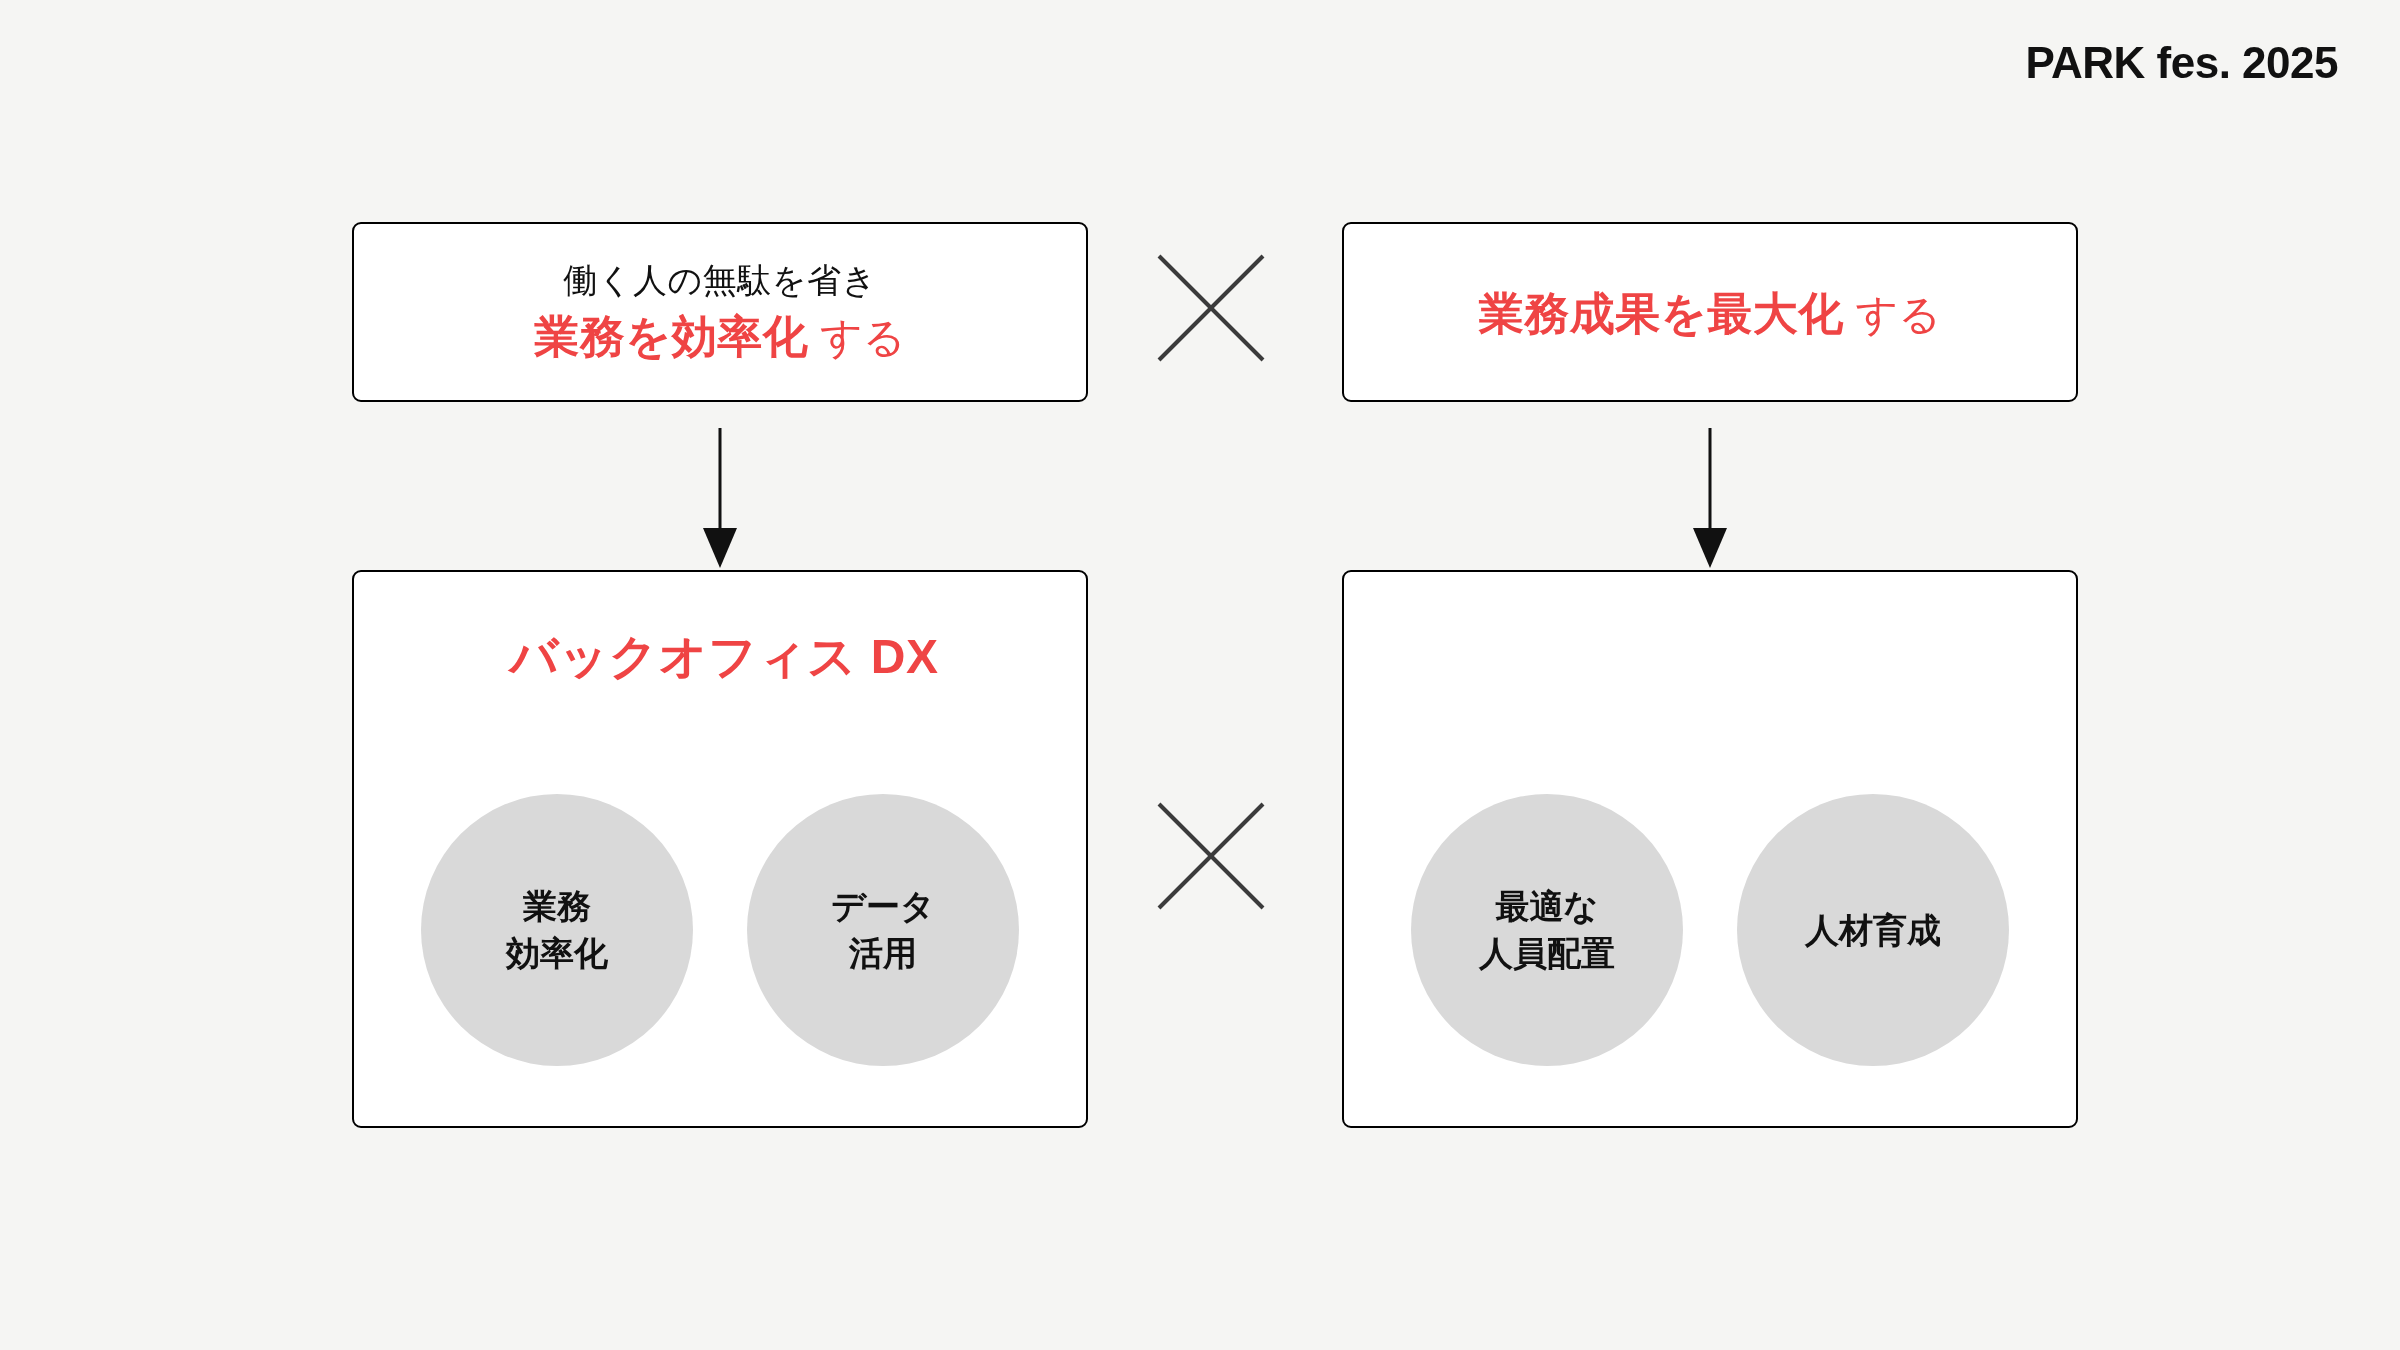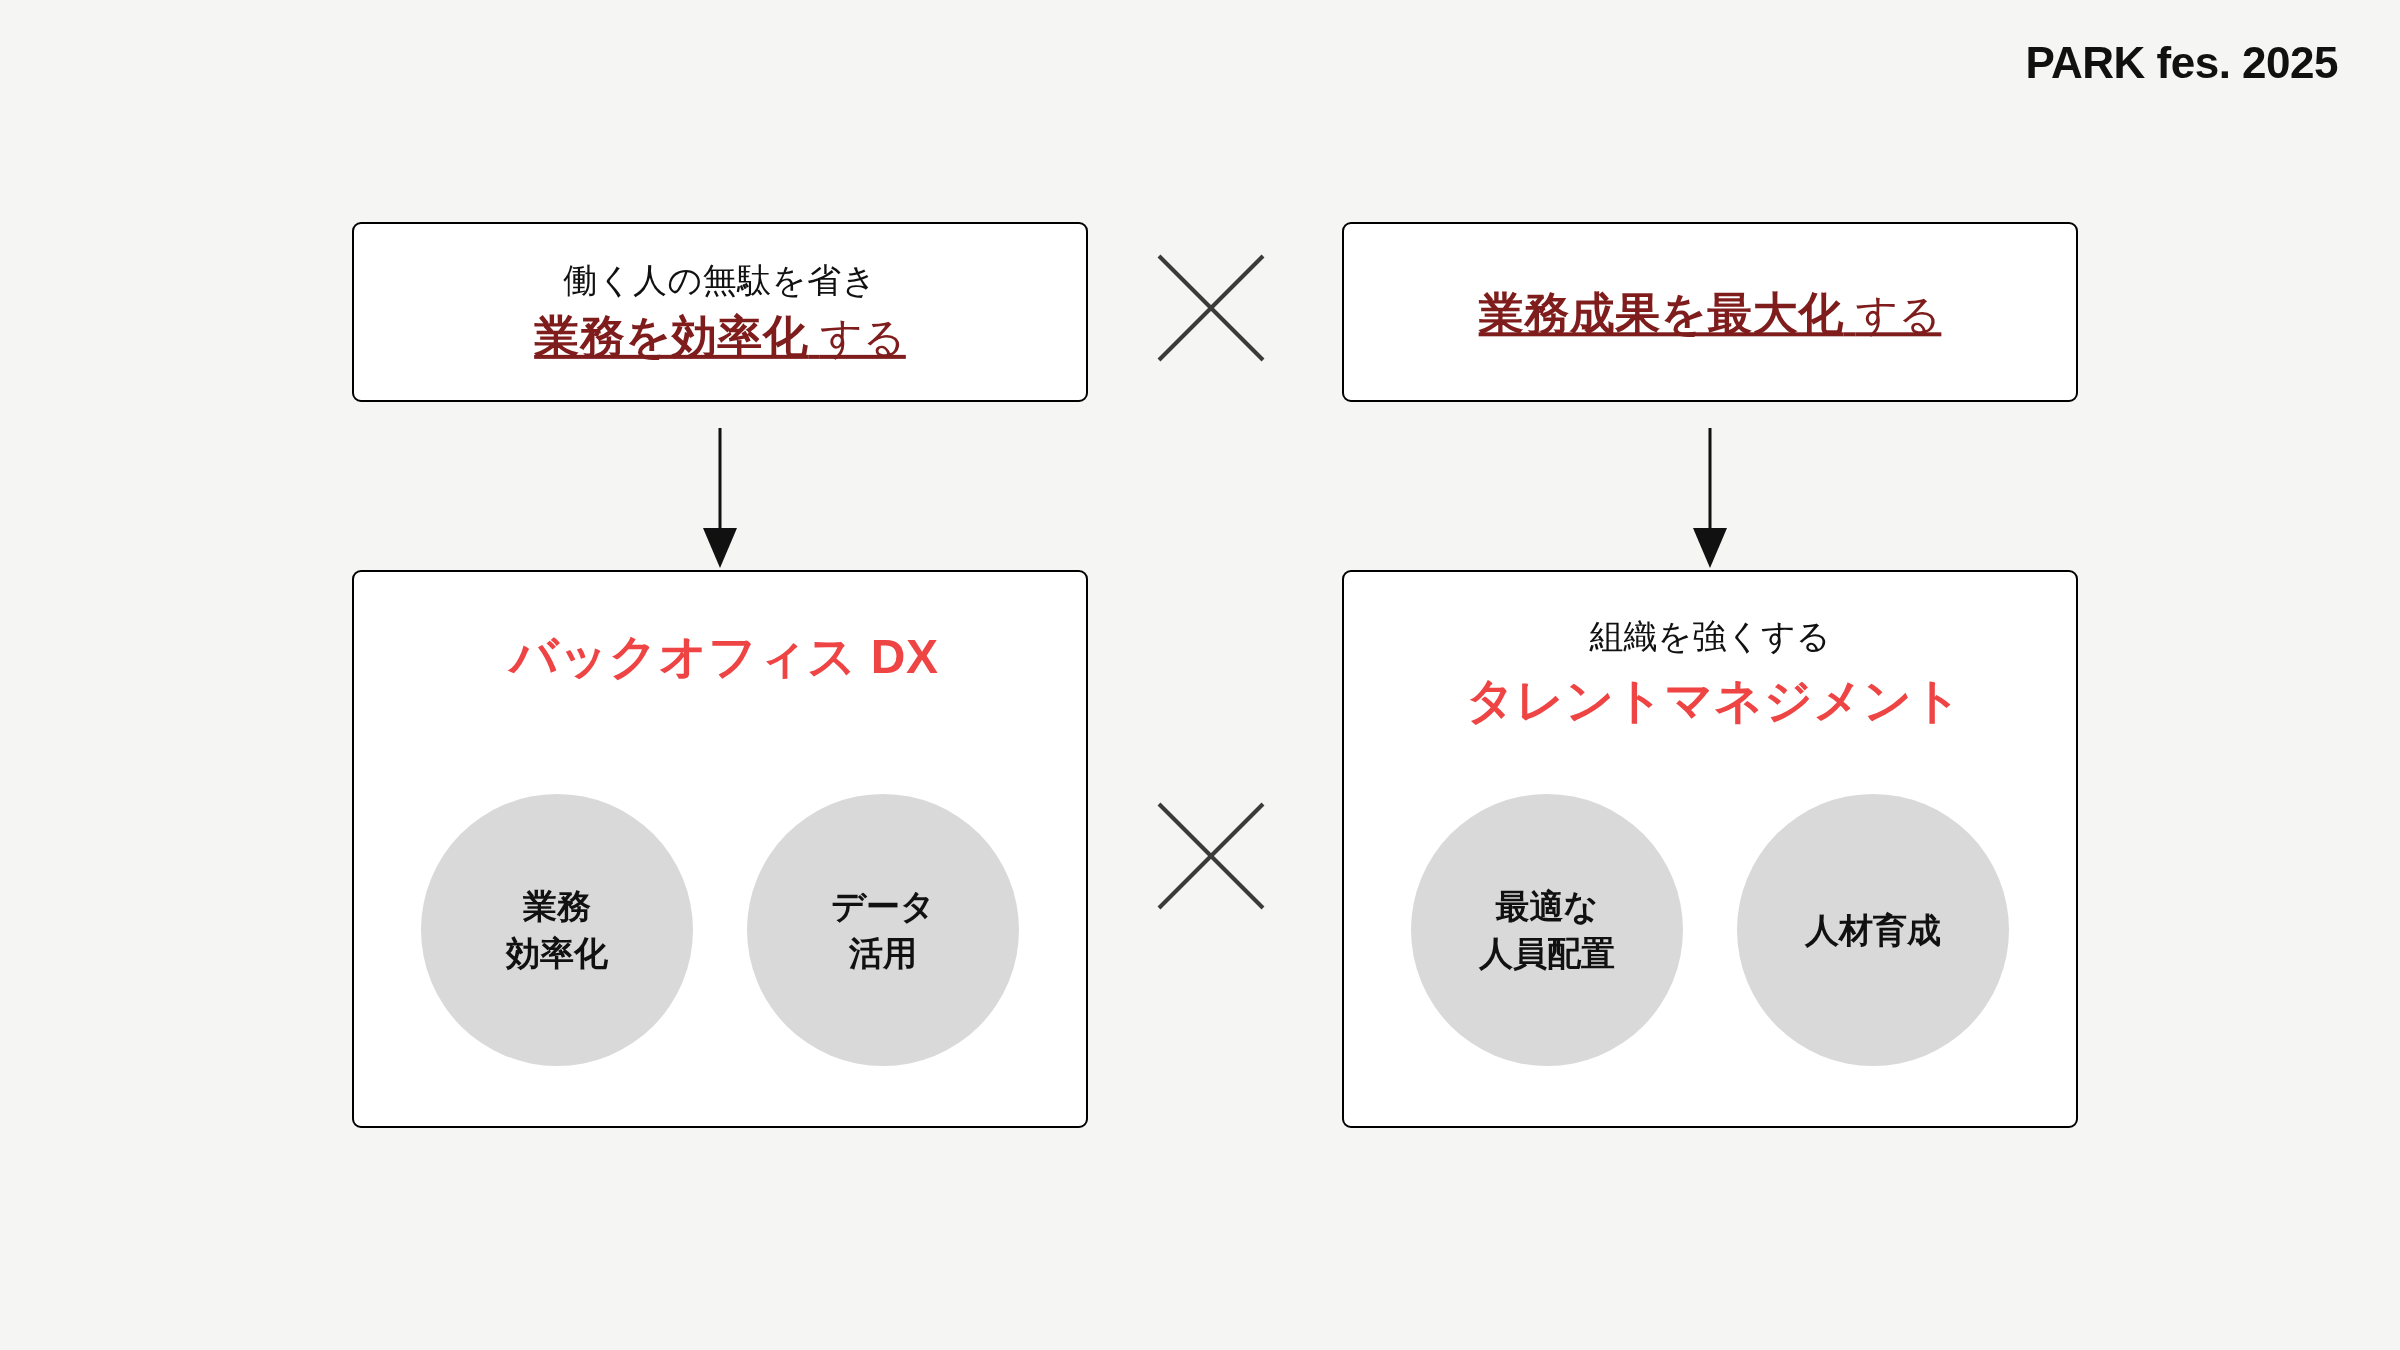--- a/index.html
+++ b/index.html
@@ -60,23 +60,22 @@
     display: block;
     font-size: 34px;
     font-weight: 400;
     color: #111111;
     letter-spacing: 0.5px;
   }
   .statement .line2 {
     display: block;
     font-size: 42px;
     font-weight: 400;
-    color: #7f1d1d;
+    color: #ef4444;
     margin-top: 4px;
-    text-decoration: underline;
   }
   .statement .line2 .strong {
     font-weight: 700;
     font-size: 45px;
     letter-spacing: 0.5px;
   }
 
   
   .card.bottom {
     width: 736px;
@@ -219,24 +218,20 @@
       <div class="bubble">
         <div>
           <span>データ</span>
           <span>活用</span>
         </div>
       </div>
     </div>
   </div>
 
   <div class="card bottom right">
-    <div class="pillar-head">
-      <span class="sub">組織を強くする</span>
-      <span class="main">タレントマネジメント</span>
-    </div>
     <div class="circle-row">
       <div class="bubble">
         <div>
           <span>最適な</span>
           <span>人員配置</span>
         </div>
       </div>
       <div class="bubble">
         <div>
           <span>人材育成</span>

